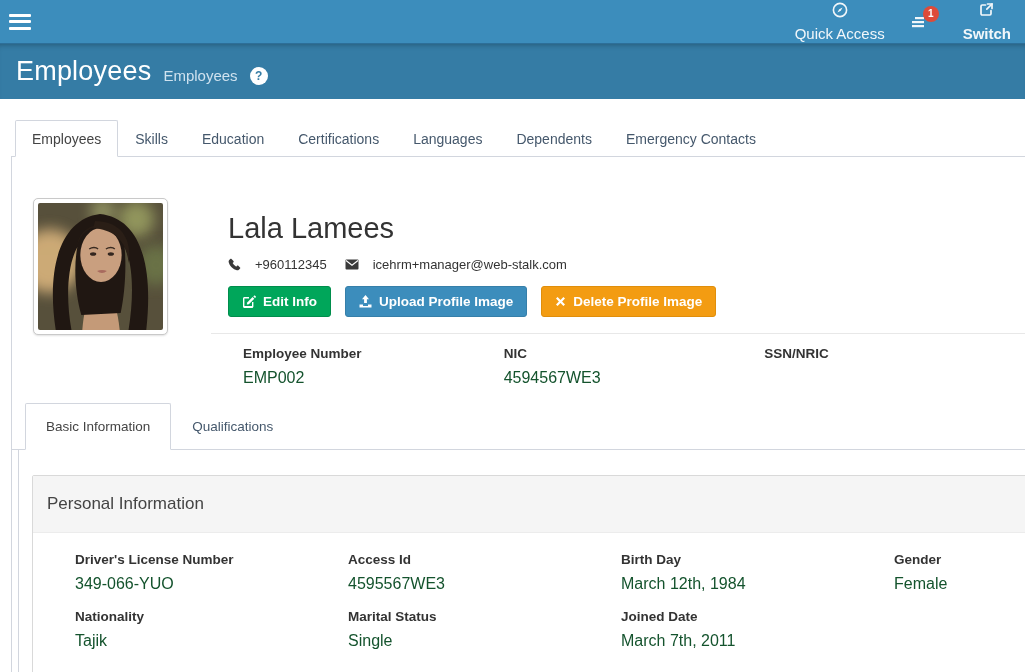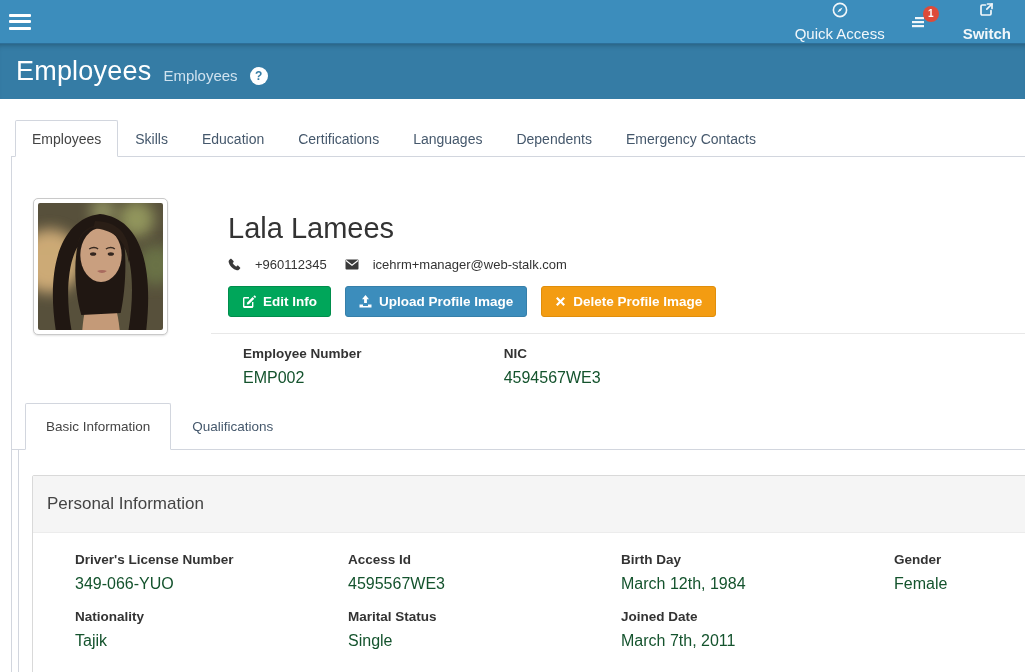--- a/index.html
+++ b/index.html
@@ -250,20 +250,21 @@
     <div class="summary-block">
       <div class="summary-col">
         <div class="f-label">Employee Number</div>
         <div class="f-value">EMP002</div>
       </div>
       <div class="summary-col">
         <div class="f-label">NIC</div>
         <div class="f-value">4594567WE3</div>
       </div>
       <div class="summary-col">
+        <div class="f-label">SSN/NRIC</div>
         <div class="f-value"></div>
       </div>
     </div>
 
     <div class="sub-tabs-wrap">
       <div class="sub-tabs">
         <div class="tab active">
           <span>Basic Information</span></div>
         <div class="tab">
           <span>Qualifications</span></div>

